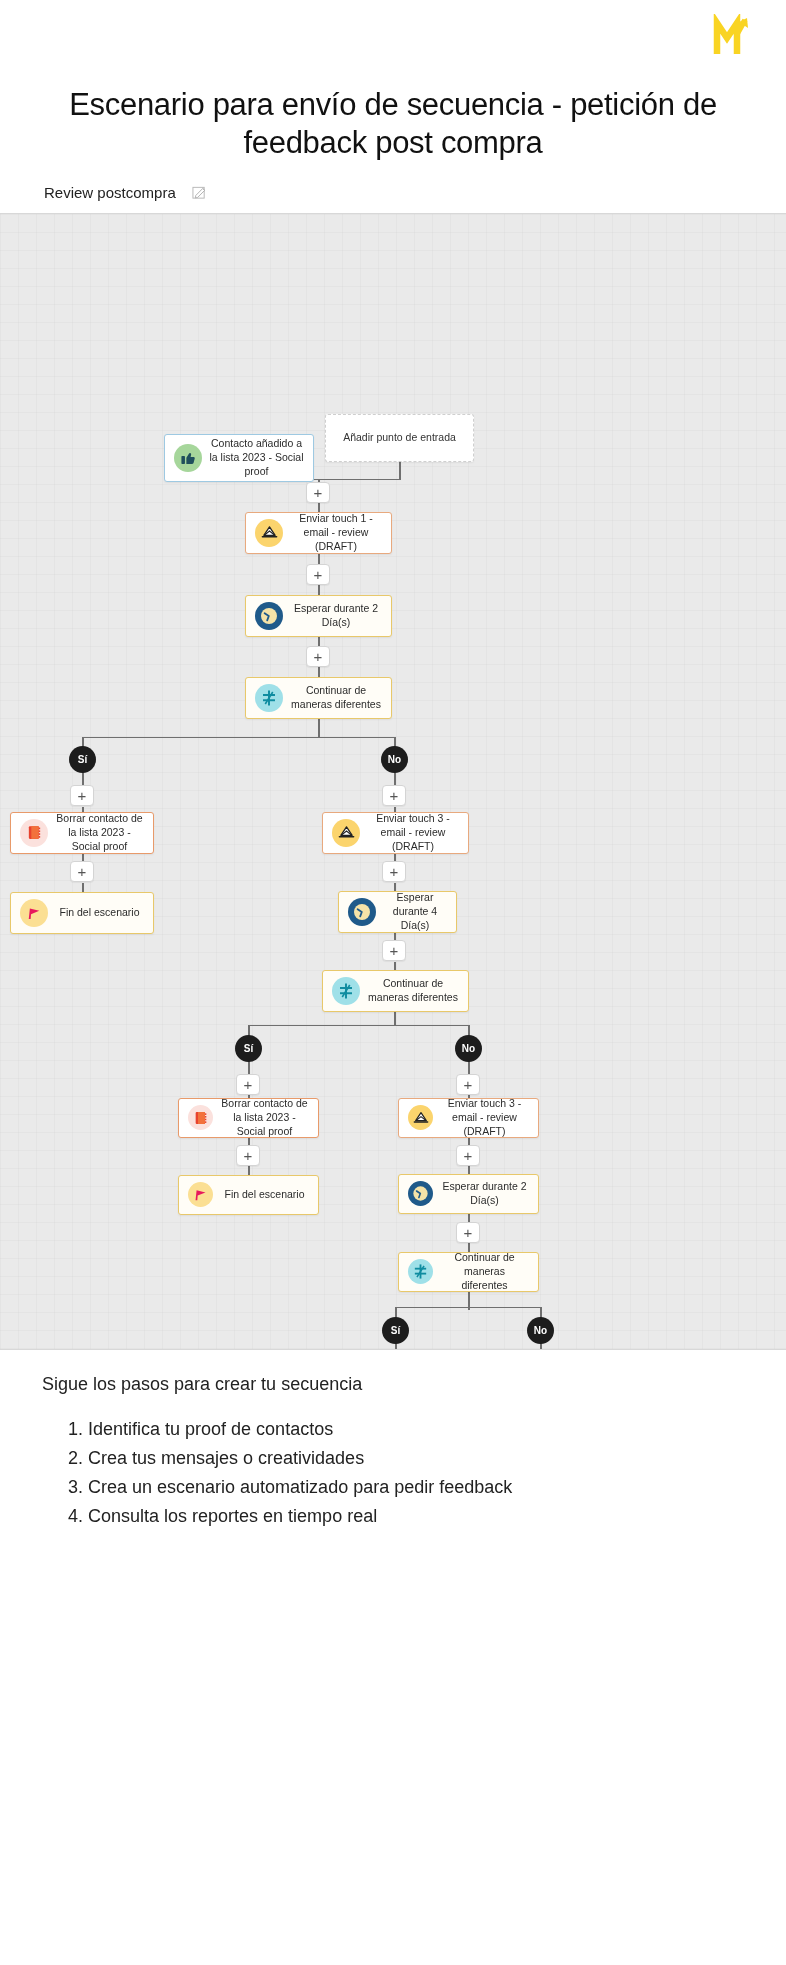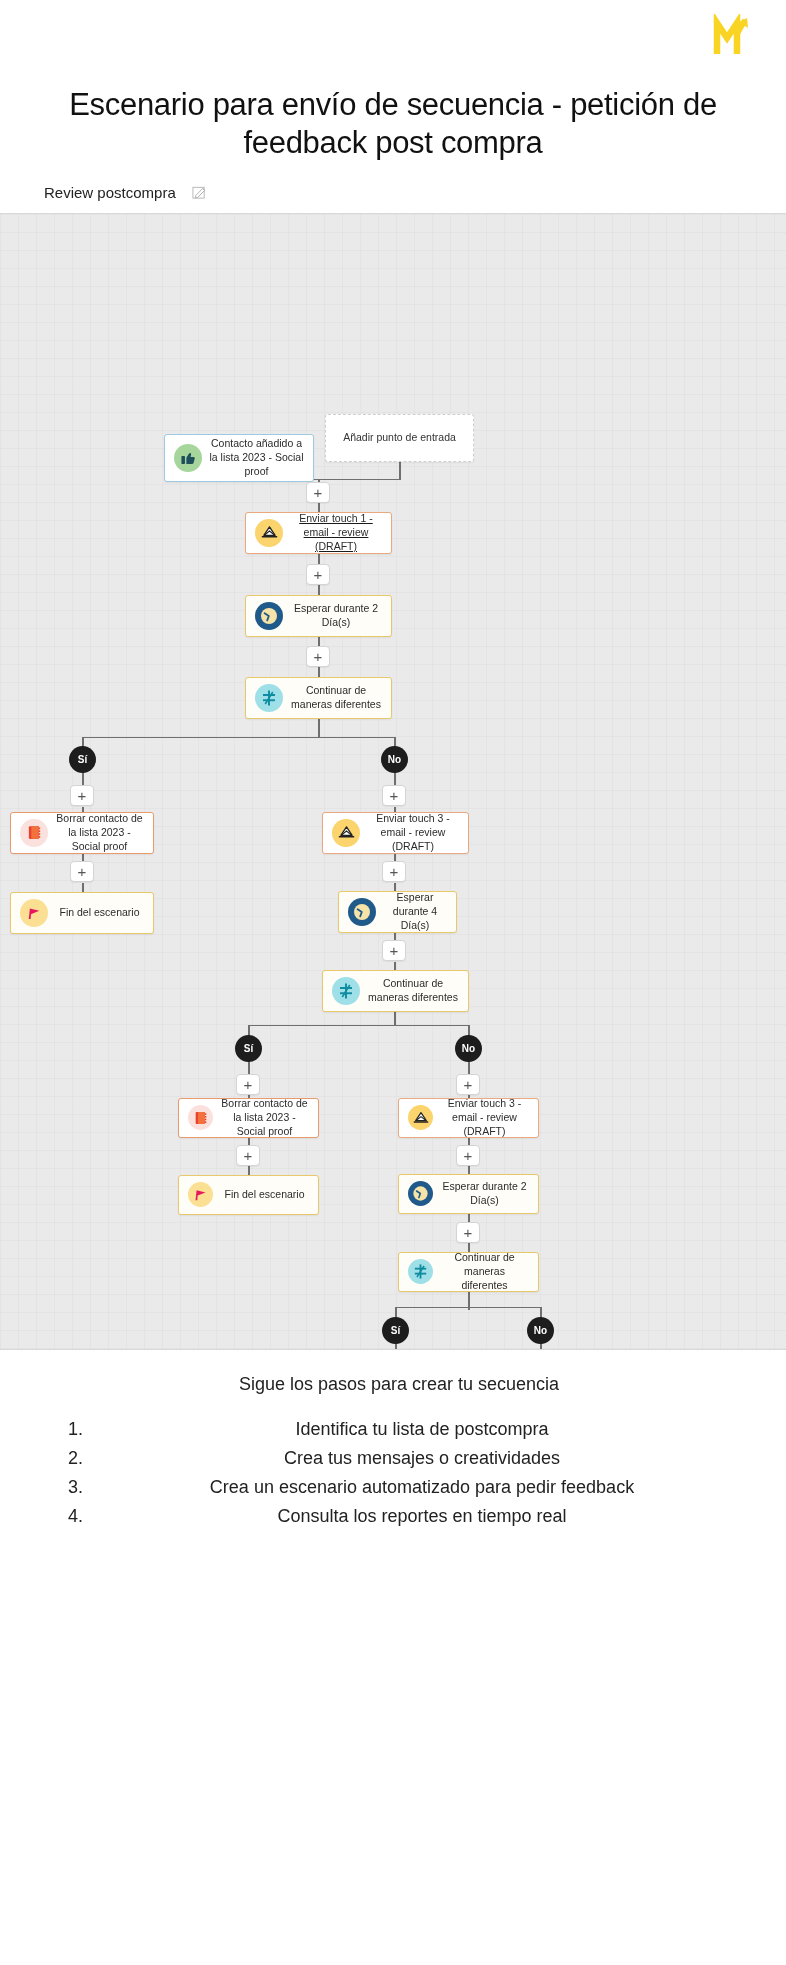--- a/index.html
+++ b/index.html
@@ -95,21 +95,21 @@
     box-shadow:0 1px 1px rgba(0,0,0,.05);
   }
   
   .badge {
     position:absolute; width:27px; height:27px; border-radius:50%;
     background:#1d1d1d; color:#fff; font-size:10px; font-weight:bold;
     display:flex; align-items:center; justify-content:center;
   }
 
   
-  .footer { padding:24px 30px 0 42px;text-align:center; }
+  .footer { padding:24px 30px 0 42px; }
   .footer .lead { font-size:18px; color:#222; margin:0 0 20px 0; }
   .footer ol { margin:0; padding-left:46px; }
   .footer ol li { font-size:18px; color:#222; line-height:1.62; }
 </style>
 </head>
 <body>
 
 <div class="header">
   <div class="logo-row">
     <div class="logo">
@@ -200,21 +200,21 @@
     </span>
     <span class="lbl">Contacto añadido a la lista 2023 - Social proof</span>
   </div>
 
   <div class="node entry" style="left:325px;top:200px;width:149px;height:48px;">
     <span class="lbl">Añadir punto de entrada</span>
   </div>
 
   <div class="plus" style="left:306px;top:268px;">+</div>
 
-  <div class="node email" style="left:245px;top:298px;width:147px;height:42px;text-decoration:underline;">
+  <div class="node email" style="left:245px;top:298px;width:147px;height:42px;">
     <span class="ico ico-mail">
       <svg width="17" height="17" viewBox="0 0 24 24">
         <path d="M2 18h20" stroke="#222" stroke-width="2.2" stroke-linecap="round"></path>
         <path d="M4 16 L12 4 L20 16 Z" fill="#fff" stroke="#222" stroke-width="1.8" stroke-linejoin="round"></path>
         <path d="M4.5 16 L12 10 L19.5 16" fill="none" stroke="#222" stroke-width="1.6"></path>
       </svg>
     </span>
     <span class="lbl">Enviar touch 1 - email - review (DRAFT)</span>
   </div>
   <div class="plus" style="left:306px;top:350px;">+</div>
@@ -374,18 +374,18 @@
   </div>
 
   <div class="badge" style="left:382px;top:1103px;">Sí</div>
   <div class="badge" style="left:527px;top:1103px;">No</div>
 
 </div>
 
 <div class="footer">
   <p class="lead">Sigue los pasos para crear tu secuencia</p>
   <ol>
-    <li>Identifica tu lista de postcompra</li>
+    <li>Identifica tu proof de contactos</li>
     <li>Crea tus mensajes o creatividades</li>
     <li>Crea un escenario automatizado para pedir feedback</li>
     <li>Consulta los reportes en tiempo real</li>
   </ol>
 </div>
 
 </body></html>

